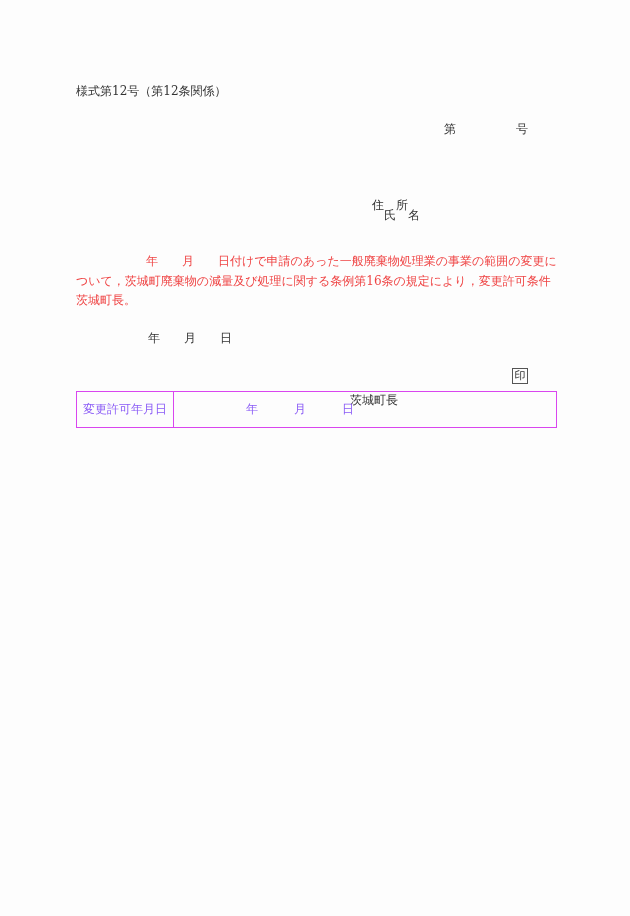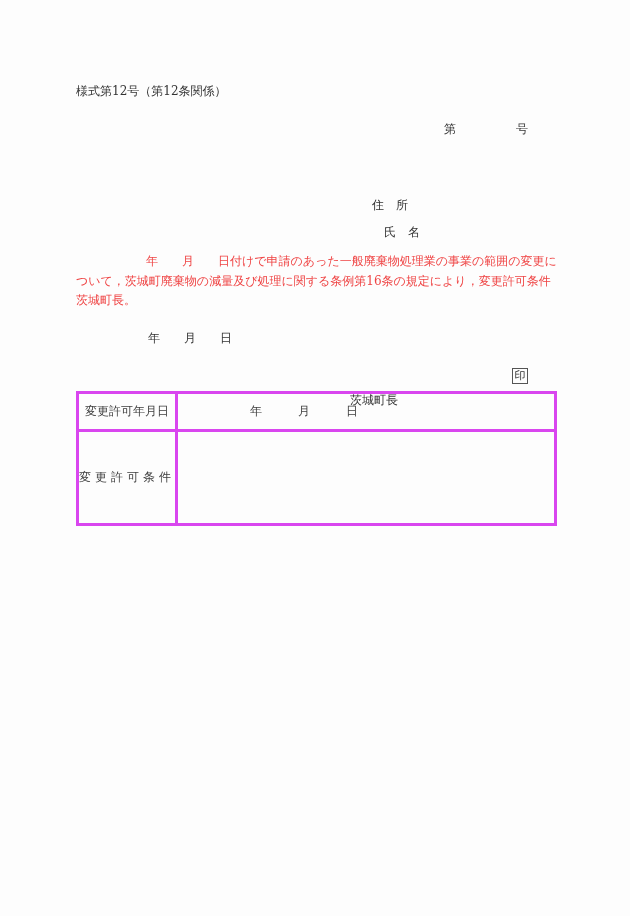--- a/index.html
+++ b/index.html
@@ -6,40 +6,40 @@
   body { width:630px; height:916px; position:relative; overflow:hidden;
          font-family: "DejaVu Serif", "Liberation Serif", serif; color:#333; font-size:12px; }
   .abs { position:absolute; white-space:nowrap; line-height:14px; }
   .page { position:absolute; left:0; top:0; width:630px; height:916px;padding-left:16px; }
   .para { position:absolute; left:84px; top:252px; width:472px; font-size:12px; line-height:19.5px; color:#ef4444; }
   .para .line { display:block; white-space:nowrap; }
   .para .l1 { padding-left:62px; }
   .sp { display:inline-block; }
   .seal { display:inline-block; border:1px solid #555; width:14px; height:14px; line-height:14px; text-align:center; font-size:11px; }
   table.permit { position:absolute; left:76px; top:391px; width:481px; border-collapse:collapse; }
-  table.permit td { border:3px solid #d946ef; padding:0; font-size:12px; color:#404040; }
+  table.permit td { border:1px solid #d946ef; padding:0; font-size:12px; color:#8b5cf6; }
   table.permit td.lbl { width:96px; text-align:center; }
   .r1 td { height:35px; }
   .r2 td { height:91px; }
   .r3 td { height:91px; }
   .spaced { letter-spacing:4px; }
 </style>
 </head>
 <body>
 
 <div class="page">
 
   <div class="abs" style="left:76px; top:84px;">様式第12号（第12条関係）</div>
 
   <div class="abs" style="left:444px; top:122px;">第</div>
   <div class="abs" style="left:516px; top:122px;">号</div>
 
 
   <div class="abs" style="left:372px; top:198px;">住　所</div>
-  <div class="abs" style="left:384px; top:225px;">氏　名</div>
+  <div class="abs" style="left:384px; top:208px;">氏　名</div>
 
   <div class="para">
     <span class="line l1"><span>年</span><span class="sp" style="width:24px"></span><span>月</span><span class="sp" style="width:24px"></span><span>日付けで申請のあった一般廃棄物処理業の事業の範囲の変更に</span></span>
     <span class="line" style="margin-left:-8px">ついて，茨城町廃棄物の減量及び処理に関する条例第16条の規定により，変更許可条件</span>
     <span class="line" style="margin-left:-8px">茨城町長。</span>
   </div>
 
   <div class="abs" style="left:148px; top:331px;">年</div>
   <div class="abs" style="left:184px; top:331px;">月</div>
   <div class="abs" style="left:220px; top:331px;">日</div>
@@ -48,20 +48,16 @@
   <div class="abs" style="left:512px; top:368px;"><span class="seal">印</span></div>
 
   <table class="permit">
     <tbody>
         <tr class="r1">
       <td class="lbl">変更許可年月日</td>
       <td>
         <span class="sp" style="width:72px"></span><span>年</span><span class="sp" style="width:36px"></span><span>月</span><span class="sp" style="width:36px"></span><span>日</span>
       </td>
     </tr>
-    <tr class="r3">
-      <td class="lbl spaced">変更許可条件</td>
-      <td></td>
-    </tr>
   </tbody>
     </table>
 
 </div>
 
 </body></html>

